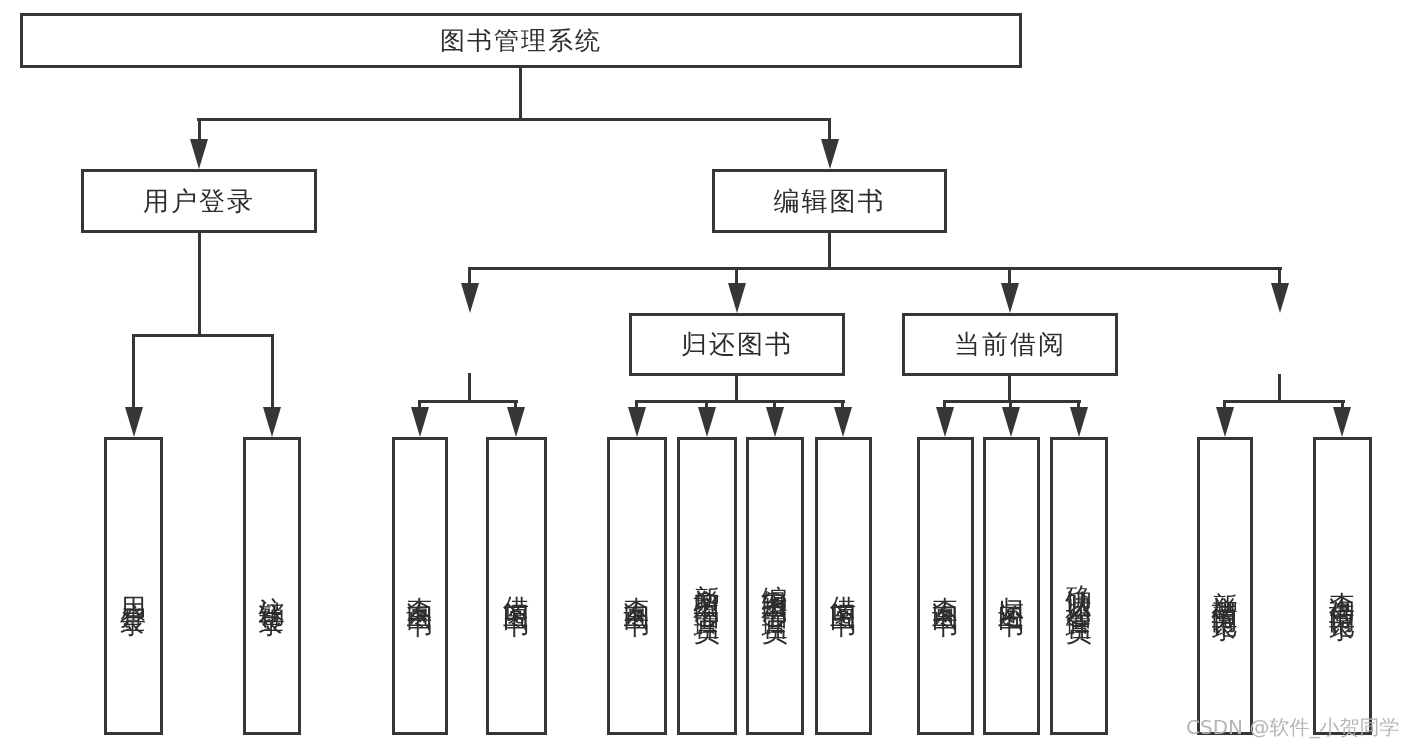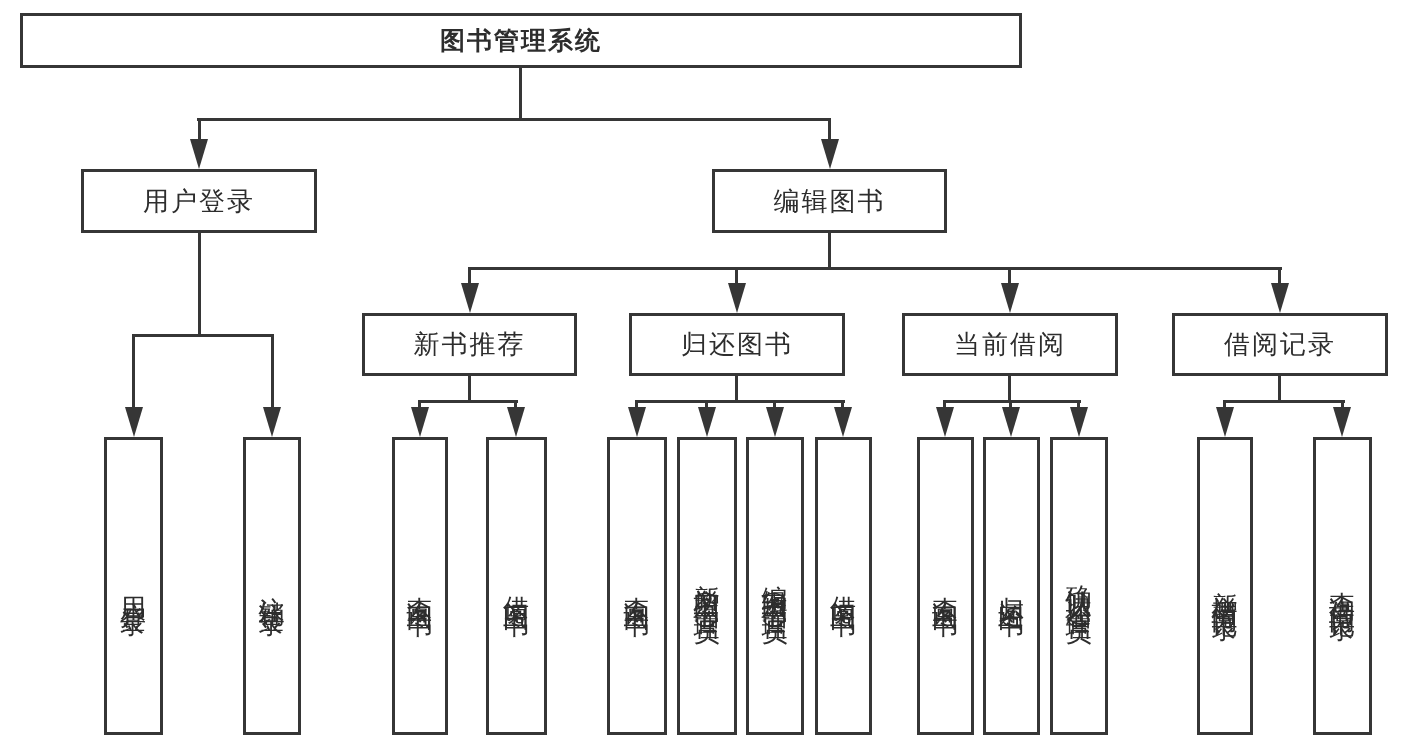--- a/index.html
+++ b/index.html
@@ -27,21 +27,21 @@
   .watermark{
     position:absolute;left:1186px;top:714px;font-size:20px;
     color:#b3b6b8;white-space:nowrap;
   }
 </style>
 </head>
 <body>
 
 <div class="stage">
 
-  <div class="node" style="left:20px;top:13px;width:1002px;height:55px;font-weight:bold;">
+  <div class="node" style="left:20px;top:13px;width:1002px;height:55px;">
     <span class="title-label">图书管理系统</span>
   </div>
 
   <div class="line" style="left:519px;top:66px;width:3px;height:55px;"></div>
   <div class="line" style="left:197px;top:118px;width:634px;height:3px;"></div>
   <div class="line" style="left:198px;top:118px;width:3px;height:28px;"></div>
   <div class="line" style="left:828px;top:118px;width:3px;height:28px;"></div>
   <div class="arrow" style="left:190px;top:139px;"></div>
   <div class="arrow" style="left:821px;top:139px;"></div>
 
@@ -63,31 +63,25 @@
   <div class="line" style="left:468px;top:267px;width:814px;height:3px;"></div>
   <div class="line" style="left:468px;top:267px;width:3px;height:22px;"></div>
   <div class="line" style="left:735px;top:267px;width:3px;height:22px;"></div>
   <div class="line" style="left:1008px;top:267px;width:3px;height:22px;"></div>
   <div class="line" style="left:1278px;top:267px;width:3px;height:22px;"></div>
   <div class="arrow" style="left:461px;top:283px;"></div>
   <div class="arrow" style="left:728px;top:283px;"></div>
   <div class="arrow" style="left:1001px;top:283px;"></div>
   <div class="arrow" style="left:1271px;top:283px;"></div>
 
-  <div class="node" style="left:362px;top:313px;width:215px;height:63px;">
-    <span class="hlabel">新书推荐</span>
-  </div>
   <div class="node" style="left:629px;top:313px;width:216px;height:63px;">
     <span class="hlabel">归还图书</span>
   </div>
   <div class="node" style="left:902px;top:313px;width:216px;height:63px;">
     <span class="hlabel">当前借阅</span>
-  </div>
-  <div class="node" style="left:1172px;top:313px;width:216px;height:63px;">
-    <span class="hlabel">借阅记录</span>
   </div>
 
   <div class="line" style="left:468px;top:373px;width:3px;height:30px;"></div>
   <div class="line" style="left:418px;top:400px;width:100px;height:3px;"></div>
   <div class="line" style="left:418px;top:400px;width:3px;height:9px;"></div>
   <div class="line" style="left:514px;top:400px;width:3px;height:9px;"></div>
   <div class="arrow" style="left:411px;top:407px;"></div>
   <div class="arrow" style="left:507px;top:407px;"></div>
 
   <div class="line" style="left:735px;top:373px;width:3px;height:30px;"></div>
@@ -154,14 +148,15 @@
     <span class="vtext">确认归还（管理员）</span>
   </div>
 
   <div class="node" style="left:1197px;top:437px;width:56px;height:298px;">
     <span class="vtext">新增借阅记录</span>
   </div>
   <div class="node" style="left:1313px;top:437px;width:59px;height:298px;">
     <span class="vtext">查询借阅记录</span>
   </div>
 
+  <div class="watermark">CSDN @软件_小贺同学</div>
 
 </div>
 
 </body></html>

